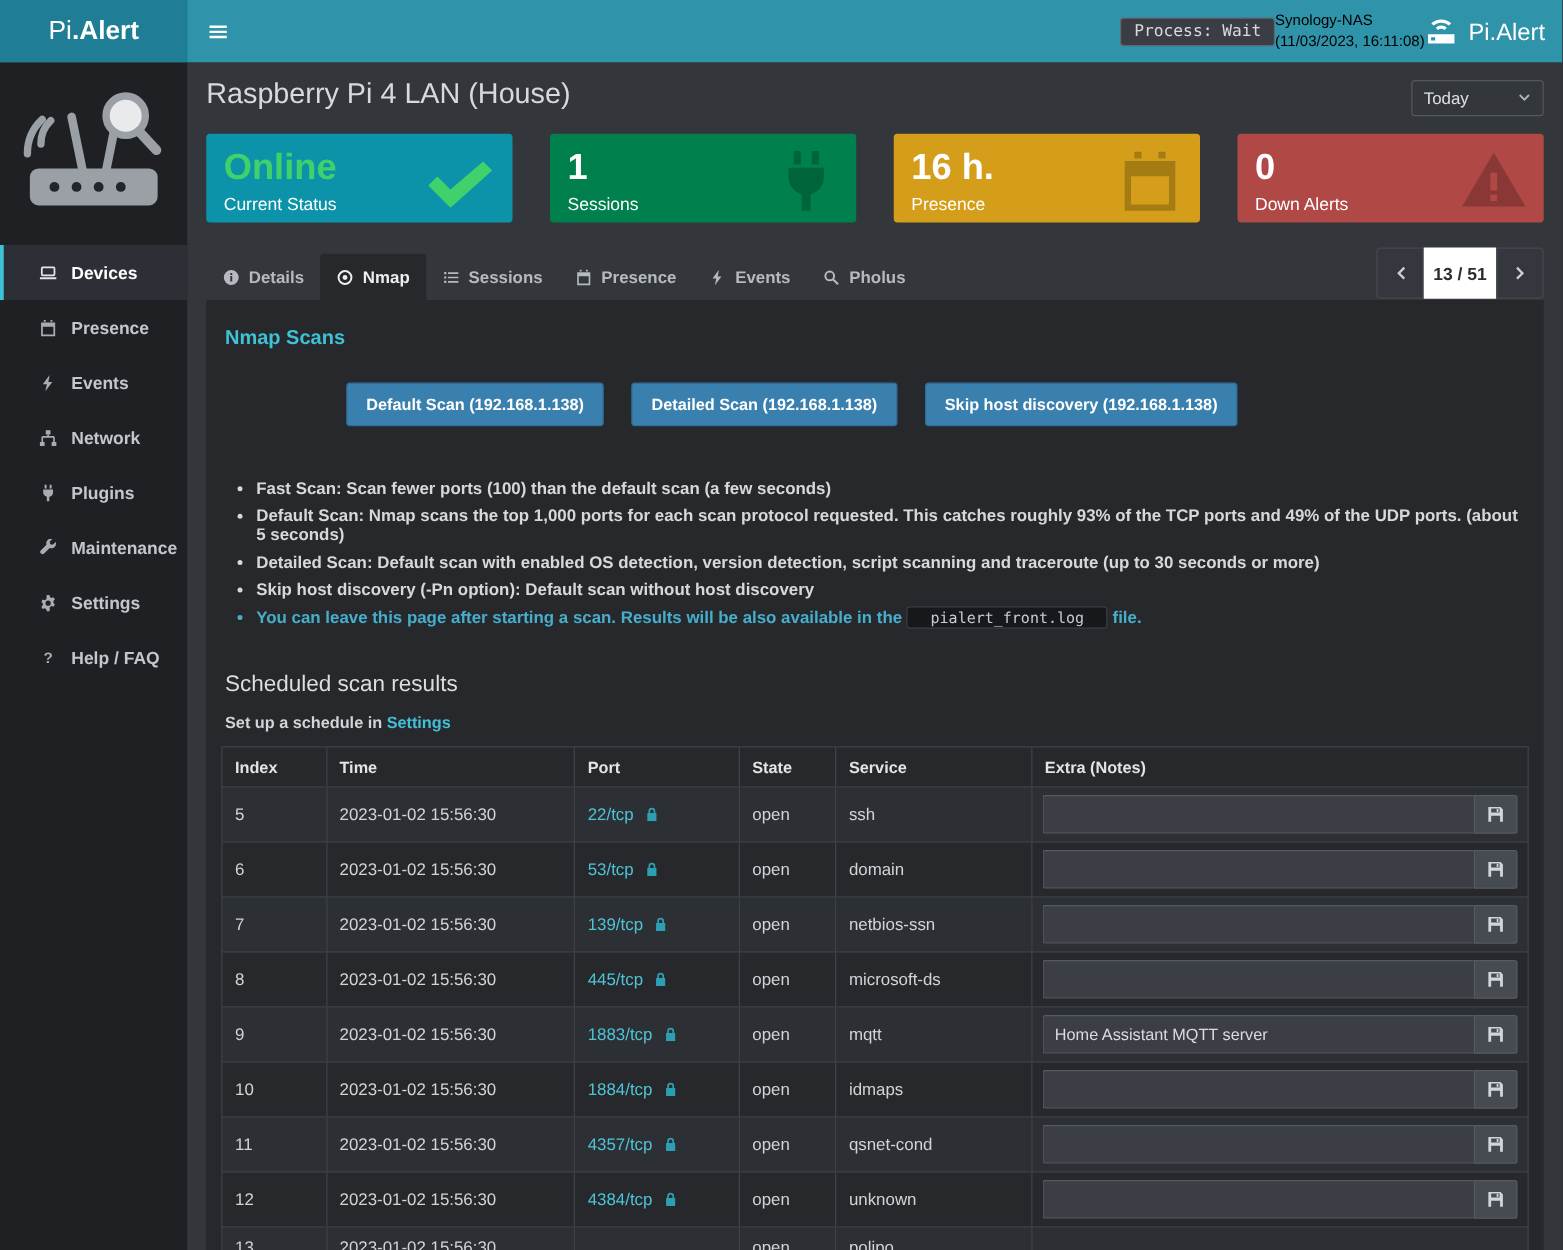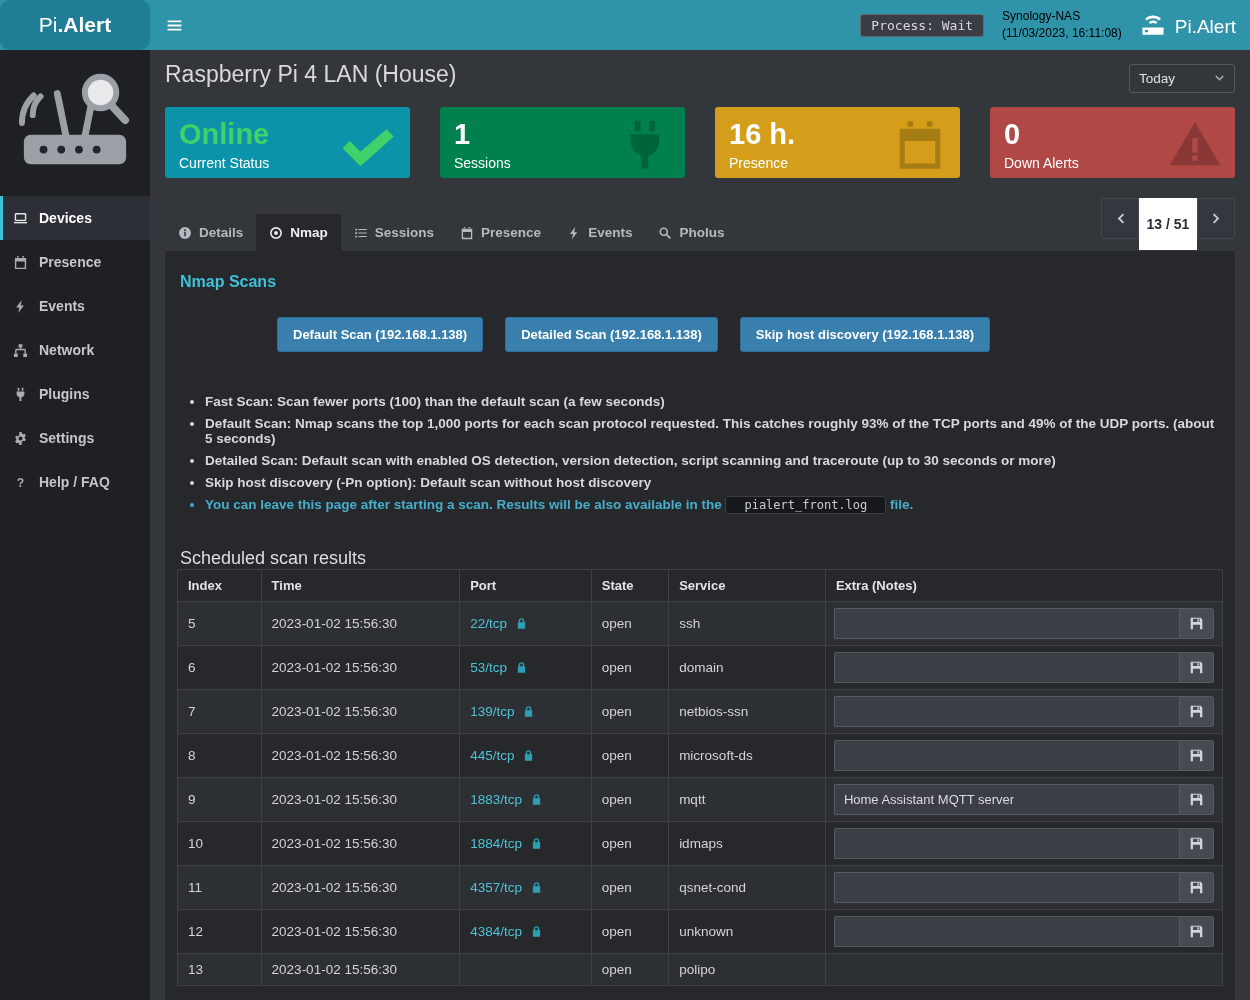--- a/index.html
+++ b/index.html
@@ -4,36 +4,36 @@
 <style>
   * { margin:0; padding:0; box-sizing:border-box; }
   html,body { width:1250px; height:1000px; overflow:hidden; background:#33363b;
               font-family:"Liberation Sans", sans-serif; }
   .app { display:grid; grid-template-rows:50px 1fr; grid-template-columns:150px 1fr;
          width:1250px; height:1000px; }
 
   
   header { grid-column:1/3; background:var(--header,#2f93a9); display:flex; align-items:stretch; color:#fff; }
   .brand { width:150px; background:var(--brand,#1f7e95); display:flex; align-items:center; justify-content:center;
-           font-size:21px; cursor:pointer;border-radius:10px; }
+           font-size:21px; cursor:pointer; }
   .brand-pi { font-weight:400; } .brand-alert { font-weight:bold; }
   .hamburger { width:48px; background:transparent; border:none; color:#fff; display:flex;
                align-items:center; justify-content:center; cursor:pointer; }
   .hamburger .ic { width:17px; height:17px; }
-  .header-right { margin-left:auto; display:flex; align-items:center; gap:18px; padding-right:14px; }
+  .header-right { margin-left:auto; display:flex; align-items:center; padding-right:14px; }
   .process-badge { font-family:"DejaVu Sans Mono", monospace; font-size:13px; background:#3a3d44;
                    border:1px solid #62666f; border-radius:3px; padding:3px 10px; color:#d8dade; }
   .host-info { font-size:12px; line-height:1.45; color:#000000; }
   .user { display:flex; align-items:flex-end; gap:9px; font-size:19px; font-weight:normal; cursor:pointer; }
   .user .ic { width:26px; height:26px; }
 
   
   .sidebar { background:#1e2023; overflow:hidden; }
   .logo-art { display:flex; justify-content:center; padding:16px 0 14px; }
-  .nav-item { display:flex; align-items:center; gap:11px; height:44px; padding-left:10px;
+  .nav-item { display:flex; align-items:center; gap:11px; height:44px; padding-left:28px;
               color:#c3c7cc; font-size:14px; font-weight:600; cursor:pointer; border-left:3px solid transparent; }
   .nav-item .ic { width:15px; height:15px; color:#a9adb3; flex:0 0 auto; }
   .nav-item.active { background:#2c3036; color:#fff; border-left-color:var(--accent,#3fc1d6); }
   .nav-item.active .ic { color:#e4e6e9; }
 
   
   main { background:#33363b; overflow:hidden; }
   .page-head { display:flex; align-items:flex-start; padding:11px 15px 0; }
   .page-head h1 { font-size:23px; font-weight:500; color:#d7d9dc; }
   .select { margin-left:auto; width:106px; height:29px; margin-top:3px; background:#33363b;
@@ -60,21 +60,21 @@
   .tab { display:flex; align-items:center; gap:7px; padding:11px 13px; font-size:13.5px; font-weight:bold;
          color:#b6bac0; cursor:pointer; border-radius:3px 3px 0 0; }
   .tab .ic { width:14px; height:14px; }
   .tab.active { background:#26282c; color:#eceef0; }
   .pager { margin-left:auto; display:flex; margin-bottom:1px; }
   .pager button { width:38px; height:41px; background:#34383e; border:1px solid #45494f; color:#ccd0d5;
                   display:flex; align-items:center; justify-content:center; cursor:pointer; }
   .pager button:first-child { border-radius:3px 0 0 3px; }
   .pager button:last-child  { border-radius:0 3px 3px 0; }
   .pager button .ic { width:13px; height:13px; }
-  .pager-count { width:58px; height:52px; background:#ffffff; color:#2b2d31; font-weight:bold; font-size:14px;
+  .pager-count { width:58px; height:41px; background:#ffffff; color:#2b2d31; font-weight:bold; font-size:14px;
                  display:flex; align-items:center; justify-content:center; }
 
   
   .panel { background:#26282c; margin:0 15px; padding:14px 12px 24px; min-height:760px; }
   .nmap-h { color:var(--accent,#3fc1d6); font-size:16px; font-weight:bold; margin:8px 0 0 3px; }
   .scan-buttons { display:flex; gap:22px; margin:26px 0 0 100px; }
   .btn-scan { background:var(--button-blue,#3a80ae); border:1px solid #2f6e99; color:#fff; font-weight:bold;
               font-size:13px; padding:9px 15px; border-radius:3px; cursor:pointer; font-family:inherit; }
   .bullets { margin:42px 0 0 28px; }
   .bullets li { font-size:13.5px; font-weight:600; color:#d6d8db; margin-bottom:7px; }
@@ -260,20 +260,26 @@
           <span>Network</span>
         </div>
 
         <div class="nav-item">
           <svg class="ic">
             <use href="#i-plug"></use>
           </svg>
           <span>Plugins</span>
         </div>
 
+        <div class="nav-item">
+          <svg class="ic">
+            <use href="#i-wrench"></use>
+          </svg>
+          <span>Maintenance</span>
+        </div>
 
         <div class="nav-item">
           <svg class="ic">
             <use href="#i-gear"></use>
           </svg>
           <span>Settings</span>
         </div>
 
         <div class="nav-item">
           <svg class="ic">
@@ -409,20 +415,23 @@
 
           <li>Skip host discovery (-Pn option): Default scan without host discovery</li>
         </ul>
       <ul class="bullets note">
         <li>
           <span>You can leave this page after starting a scan. Results will be also available in the </span><code>pialert_front.log</code><span> file.</span>
         </li>
       </ul>
 
       <h2 class="sched-h">Scheduled scan results</h2>
+      <div class="sched-sub">
+        <span>Set up a schedule in </span><a class="cyan-link">Settings</a>
+      </div>
 
       <table>
         <colgroup>
           <col style="width:8%">
             <col style="width:19%">
             <col style="width:12.6%">
           <col style="width:7.4%">
             <col style="width:15%">
             <col style="width:38%">
         </colgroup>

